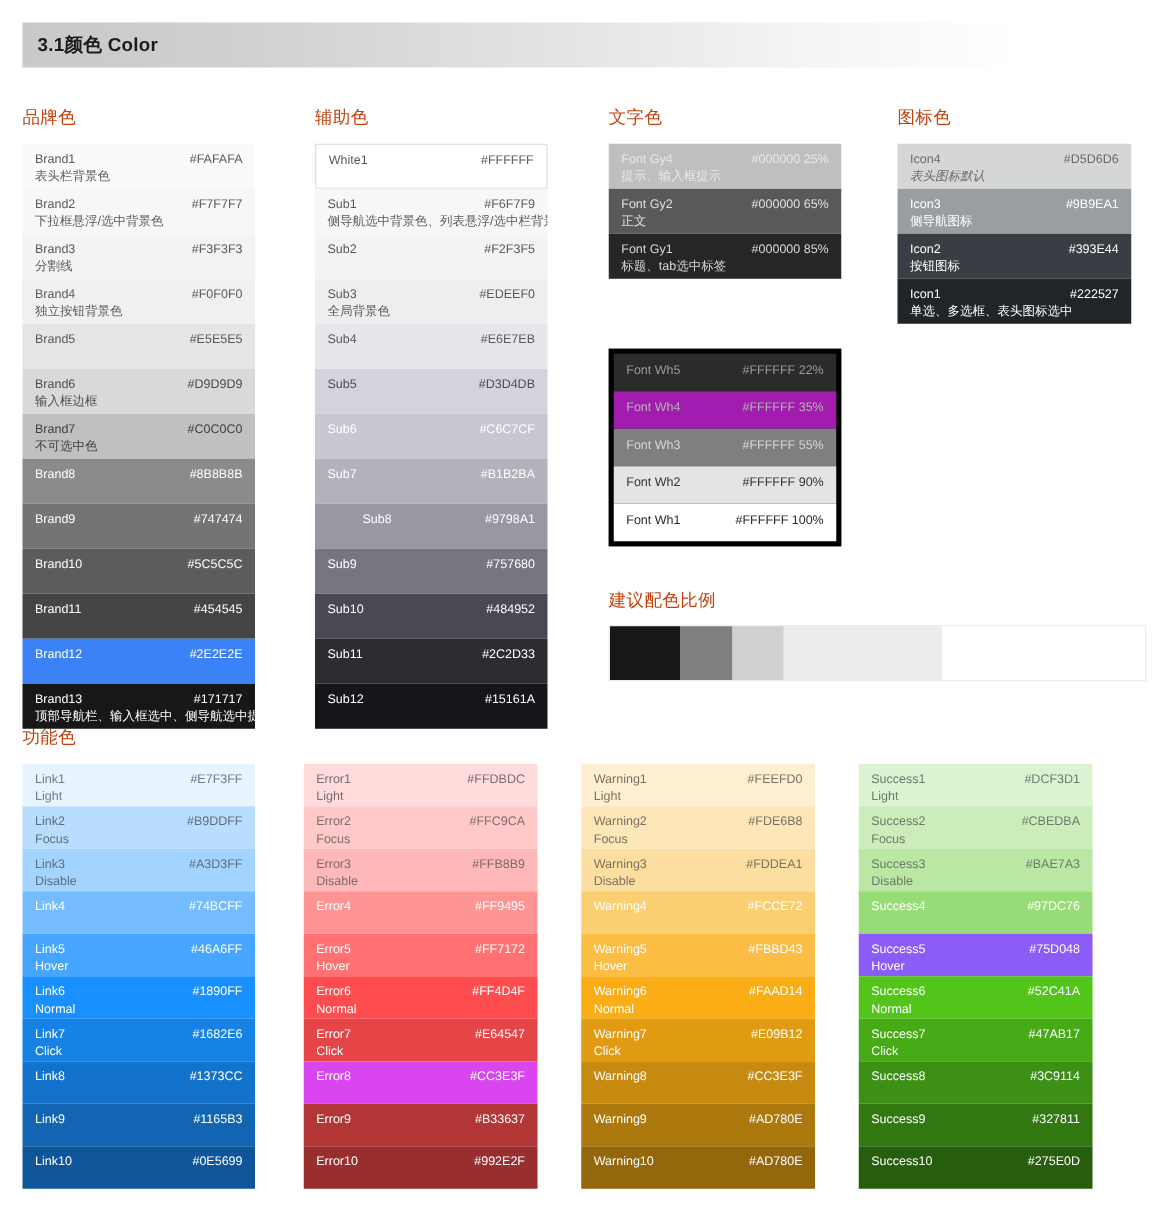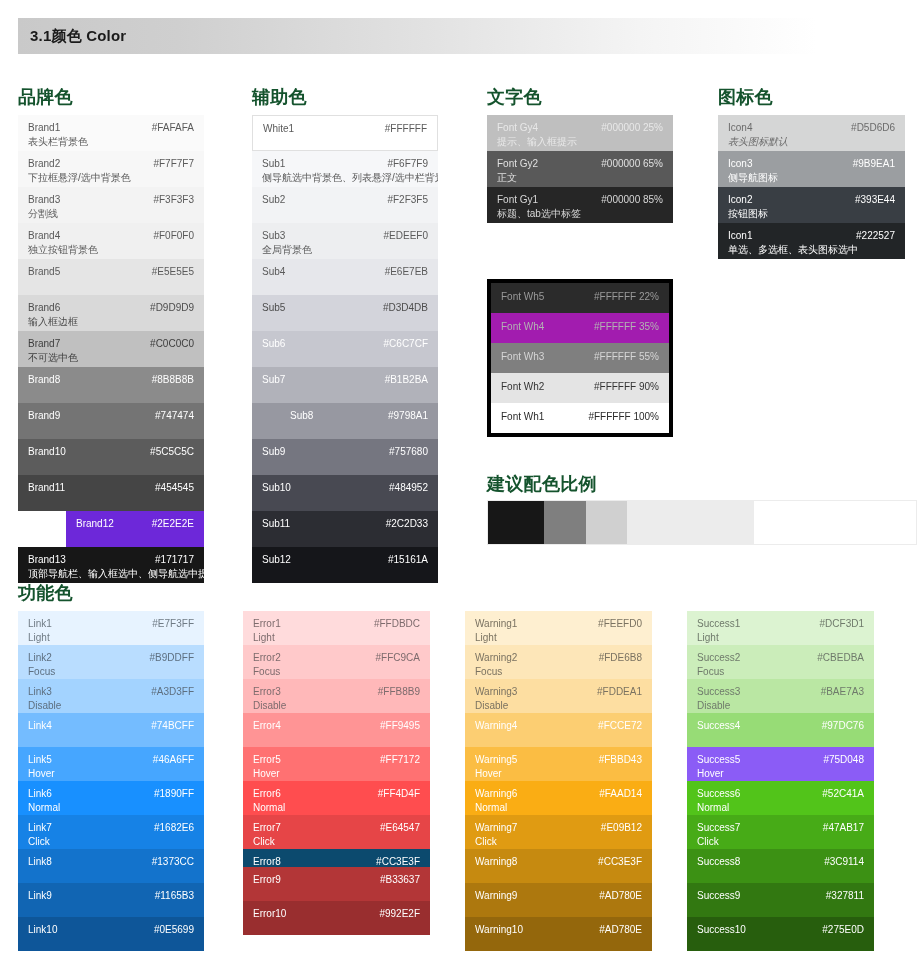--- a/index.html
+++ b/index.html
@@ -33,23 +33,23 @@
     font-size: 15px;
     font-weight: bold;
     color: #1b1b1b;
     letter-spacing: .2px;
     white-space: nowrap;
   }
 
   
   .sec-title {
     position: absolute;
-    font-size: 18px;
-    font-weight: bold;
-    color: #14532d;
+    font-size: 14px;
+    font-weight: normal;
+    color: #c2410c;
     white-space: nowrap;
     letter-spacing: .3px;
   }
 
   
   .stack {
     position: absolute;
     box-sizing: border-box;
   }
   .swatch {
@@ -192,21 +192,21 @@
         <span class="sw-name" style="color: rgb(255, 255, 255);">Brand10</span>
         <span class="sw-hex" style="color: rgb(255, 255, 255);">#5C5C5C</span>
       </div>
     </div>
     <div class="swatch" style="background: rgb(69, 69, 69); height: 36px;">
       <div class="sw-row">
         <span class="sw-name" style="color: rgb(255, 255, 255);">Brand11</span>
         <span class="sw-hex" style="color: rgb(255, 255, 255);">#454545</span>
       </div>
     </div>
-    <div class="swatch" style="background: #6d28d9; height: 36px; margin-left: 48px;">
+    <div class="swatch" style="background: #3b82f6; height: 36px;">
       <div class="sw-row">
         <span class="sw-name" style="color: rgb(255, 255, 255);">Brand12</span>
         <span class="sw-hex" style="color: rgb(255, 255, 255);">#2E2E2E</span>
       </div>
     </div>
     <div class="swatch" style="background: rgb(23, 23, 23); height: 36px;">
       <div class="sw-row">
         <span class="sw-name" style="color: rgb(255, 255, 255);">Brand13</span>
         <span class="sw-hex" style="color: rgb(255, 255, 255);">#171717</span>
       </div>
@@ -503,21 +503,21 @@
       </div>
       <div class="sw-desc" style="color: rgb(255, 255, 255);">Normal</div>
     </div>
     <div class="swatch" style="background: rgb(230, 69, 71); height: 34px;">
       <div class="sw-row">
         <span class="sw-name" style="color: rgb(255, 255, 255);">Error7</span>
         <span class="sw-hex" style="color: rgb(255, 255, 255);">#E64547</span>
       </div>
       <div class="sw-desc" style="color: rgb(255, 255, 255);">Click</div>
     </div>
-    <div class="swatch" style="background: #0c4a6e; height: 18px;">
+    <div class="swatch" style="background: #d946ef; height: 34px;">
       <div class="sw-row">
         <span class="sw-name" style="color: rgb(255, 255, 255);">Error8</span>
         <span class="sw-hex" style="color: rgb(255, 255, 255);">#CC3E3F</span>
       </div>
     </div>
     <div class="swatch" style="background: rgb(179, 54, 55); height: 34px;">
       <div class="sw-row">
         <span class="sw-name" style="color: rgb(255, 255, 255);">Error9</span>
         <span class="sw-hex" style="color: rgb(255, 255, 255);">#B33637</span>
       </div>

